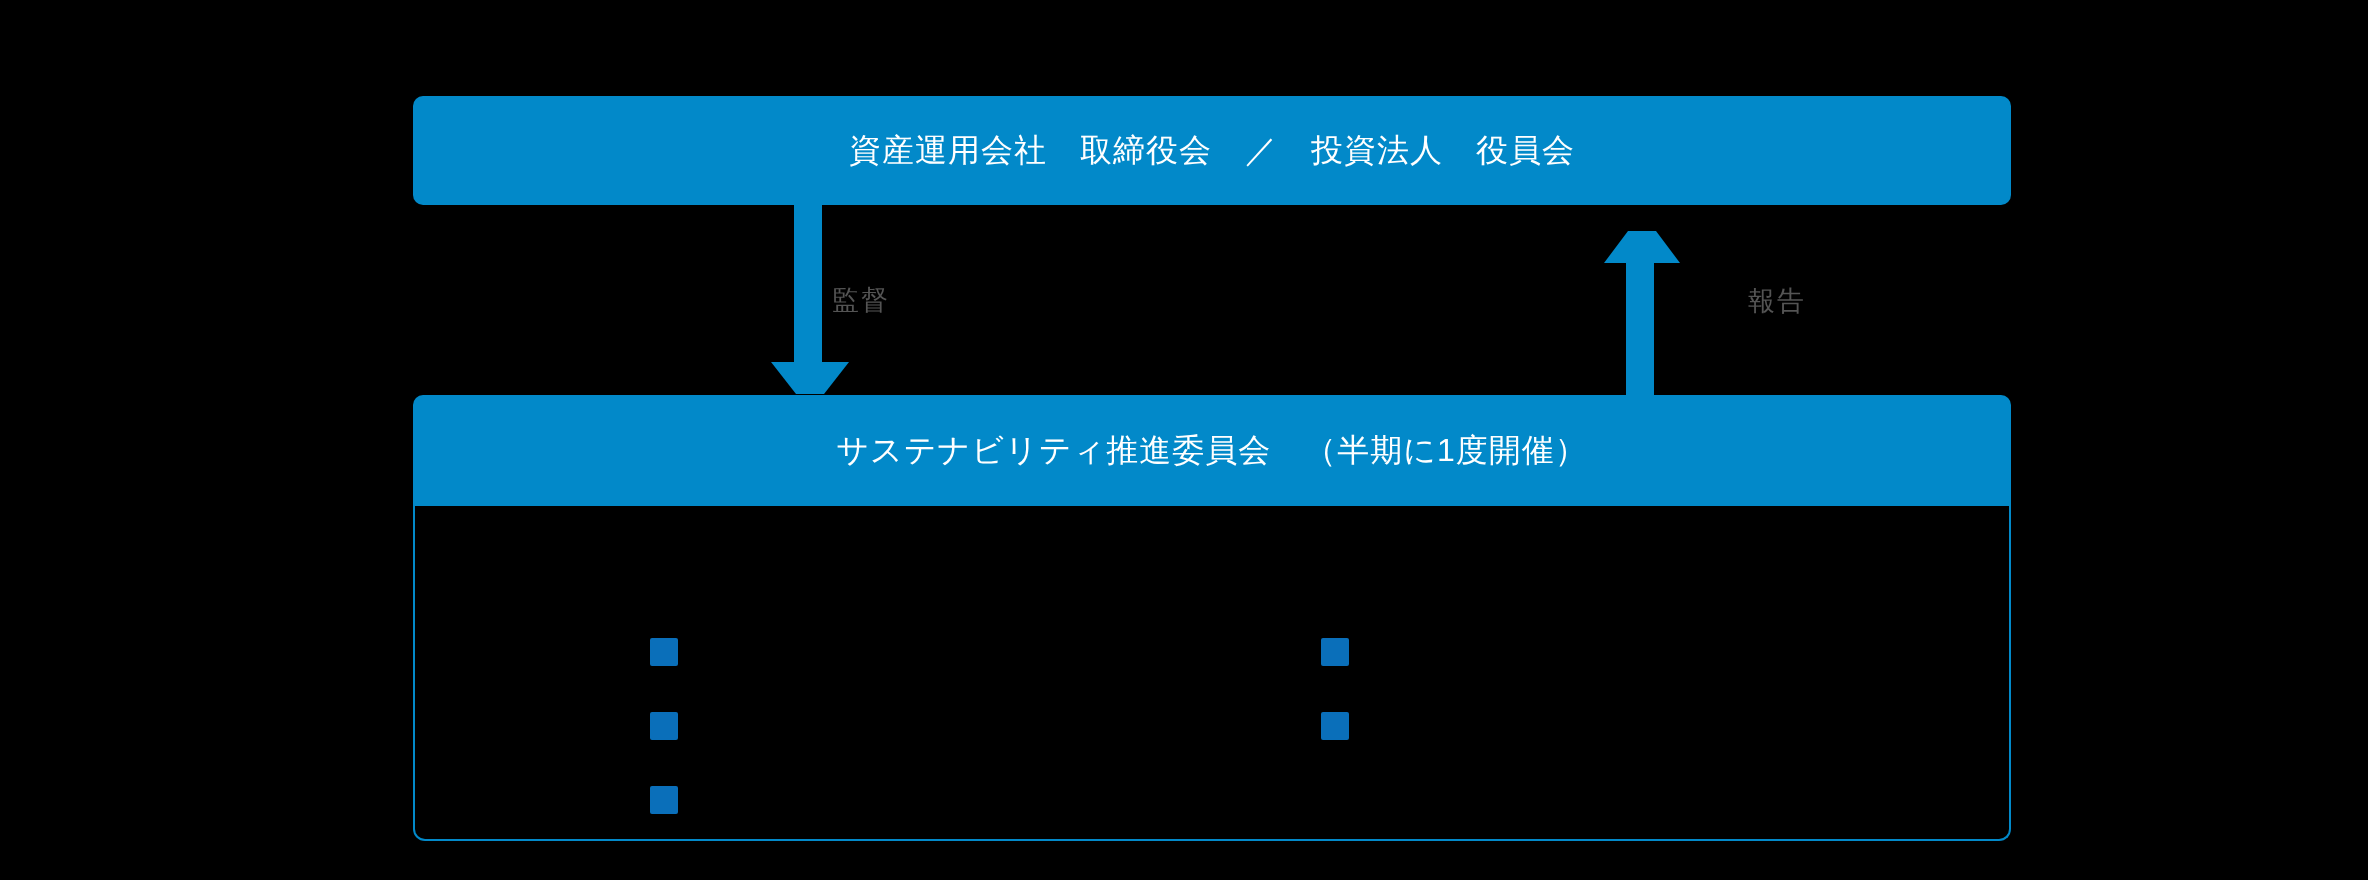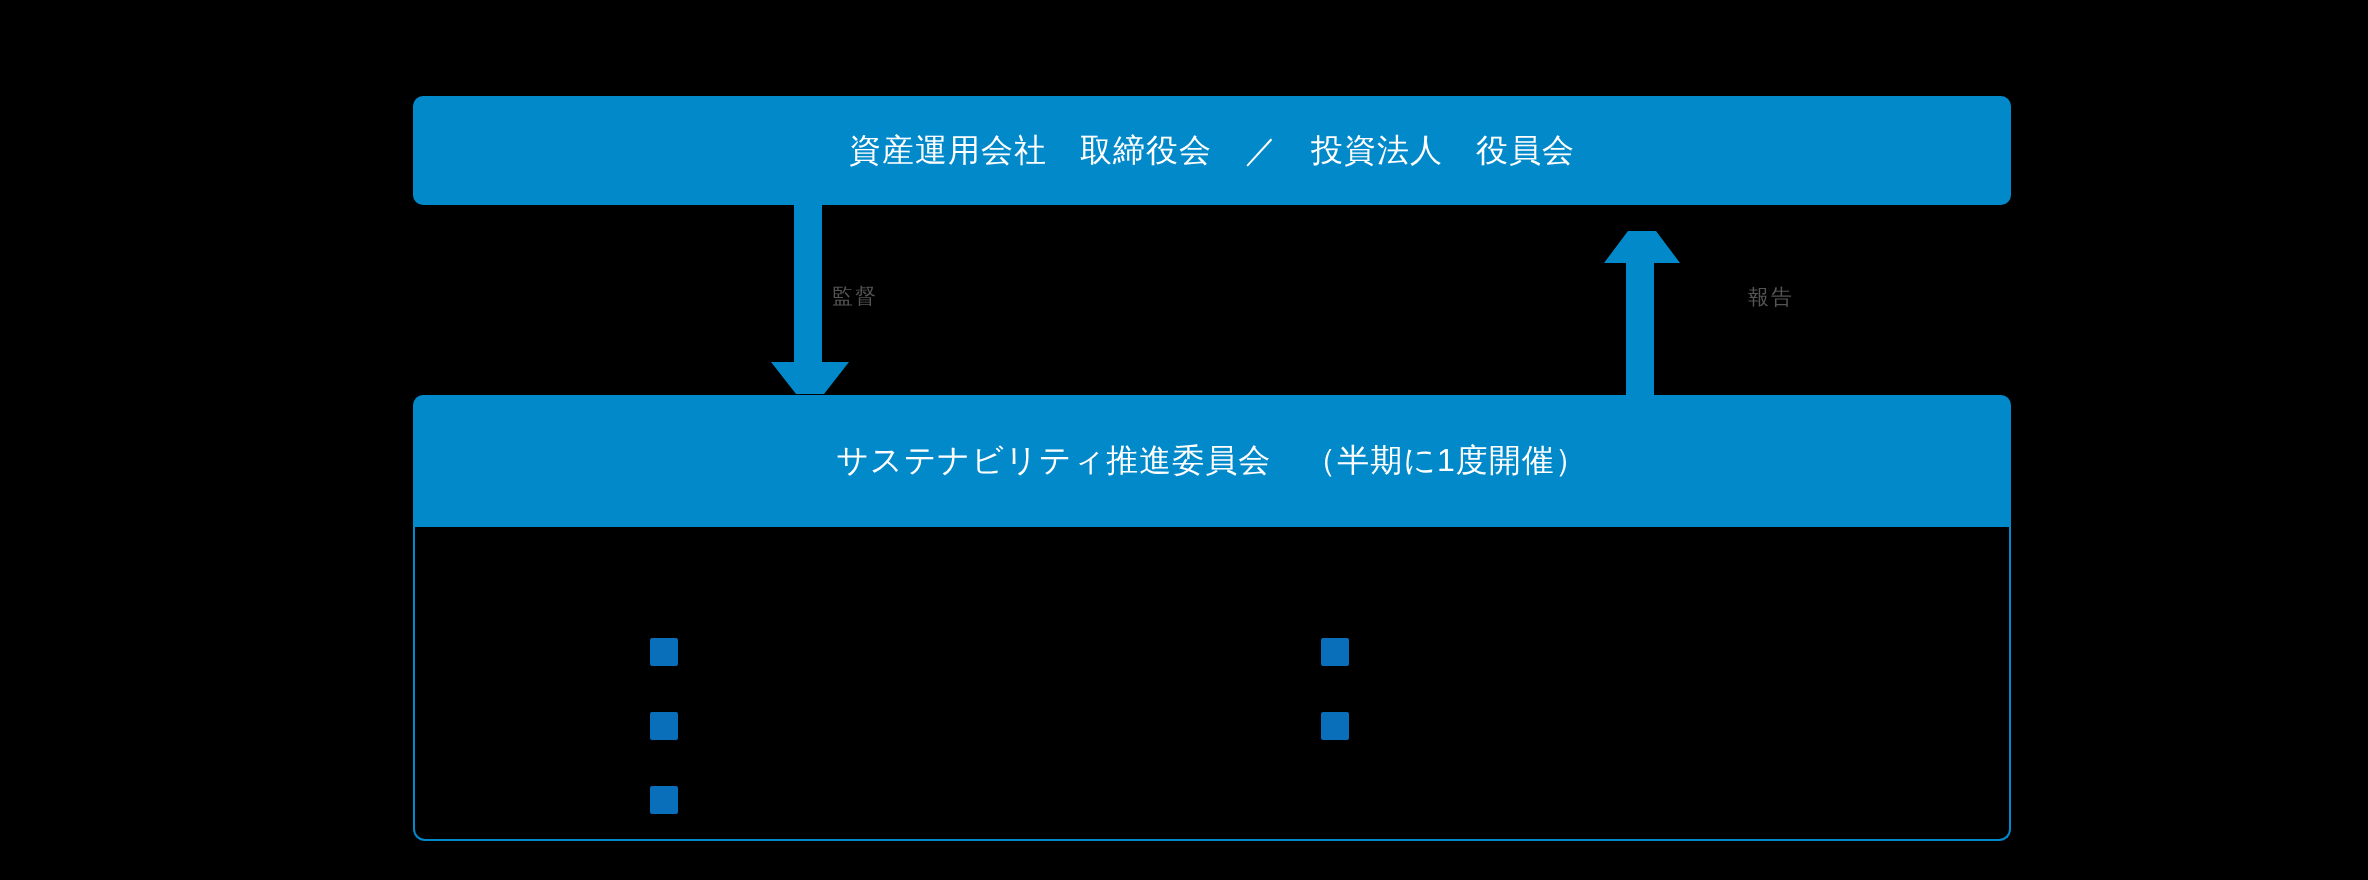--- a/index.html
+++ b/index.html
@@ -25,21 +25,21 @@
     display:flex;align-items:center;justify-content:center;
     font-size:32px;
     letter-spacing:1px;
     white-space:pre;
   }
   .top-bar{
     left:385px;top:68px;width:1598px;height:109px;
     border-radius:10px;
   }
   .committee-header{
-    left:385px;top:367px;width:1598px;height:132px;
+    left:385px;top:367px;width:1598px;height:111px;
     border-radius:10px 10px 0 0;
   }
   .committee-body{
     position:absolute;
     left:385px;top:478px;width:1598px;height:335px;
     border:2px solid var(--bar-blue);
     border-top:none;
     border-radius:0 0 12px 12px;
     background:transparent;
   }
@@ -60,21 +60,21 @@
   .up-head{
     left:1576px;top:175px;
     border-left:24px solid transparent;
     border-right:24px solid transparent;
     border-bottom:32px solid var(--bar-blue);
   }
 
   .flow-label{
     position:absolute;
     color:var(--label-gray);
-    font-size:21px;
+    font-size:27px;
     letter-spacing:2px;
     white-space:pre;
   }
   .supervision-label{left:790px;top:240px;}
   .report-label{left:1706px;top:241px;}
 
   .bullet-col{
     position:absolute;
     display:flex;flex-direction:column;
     gap:46px;

